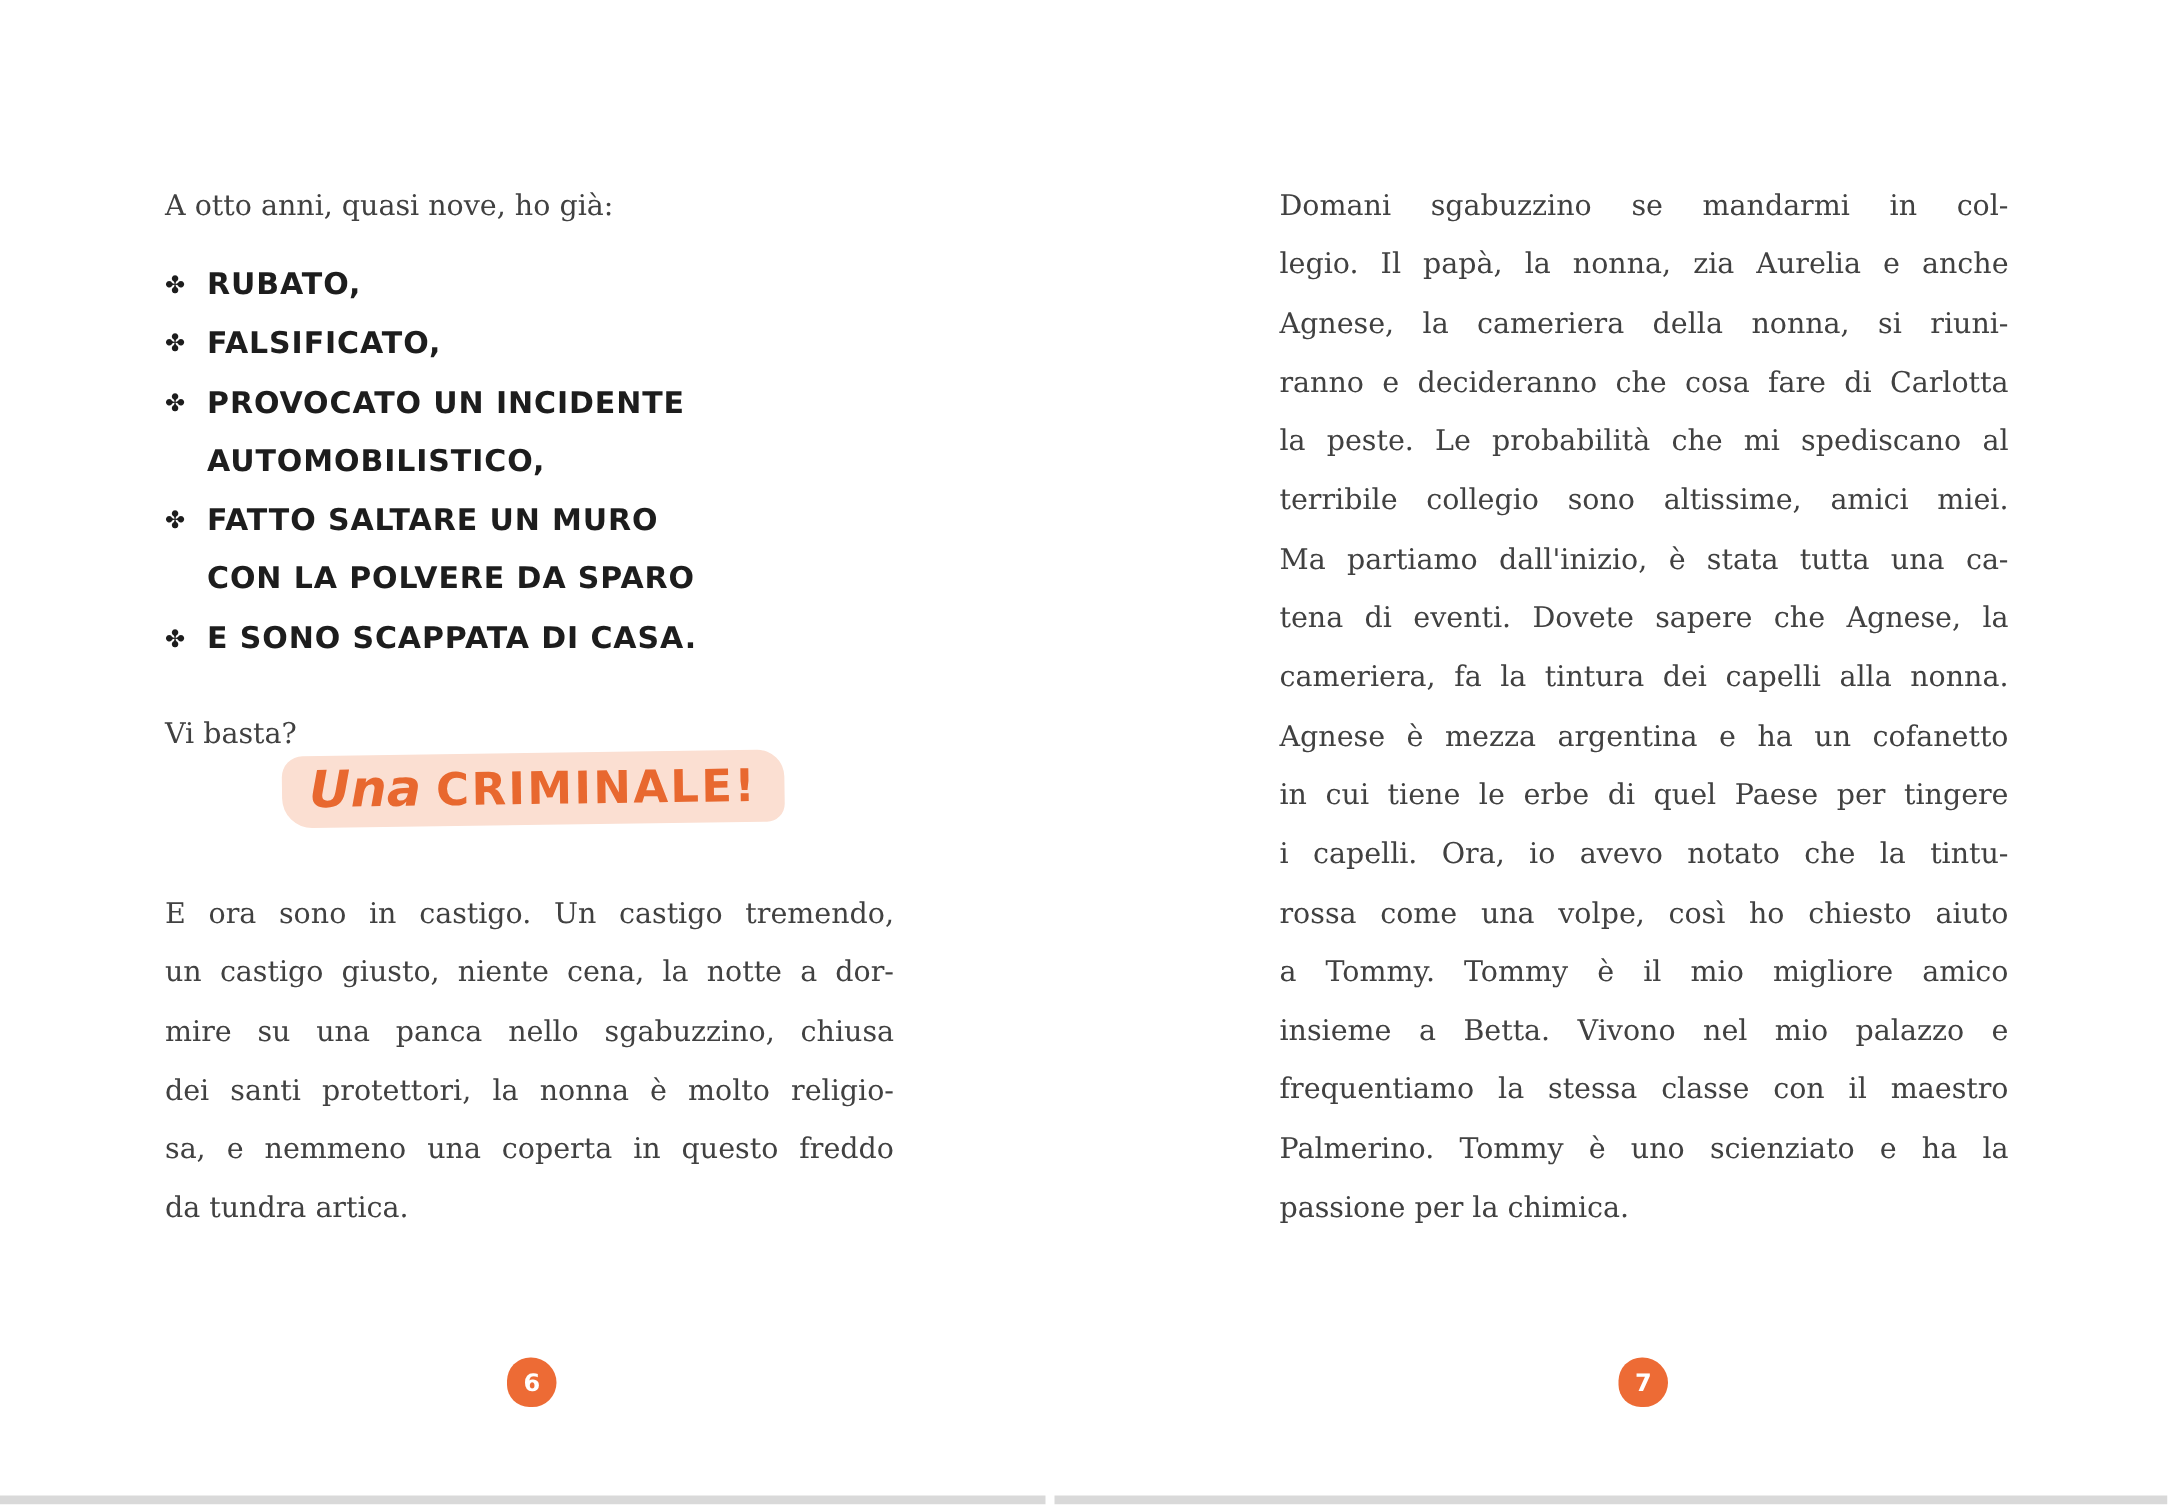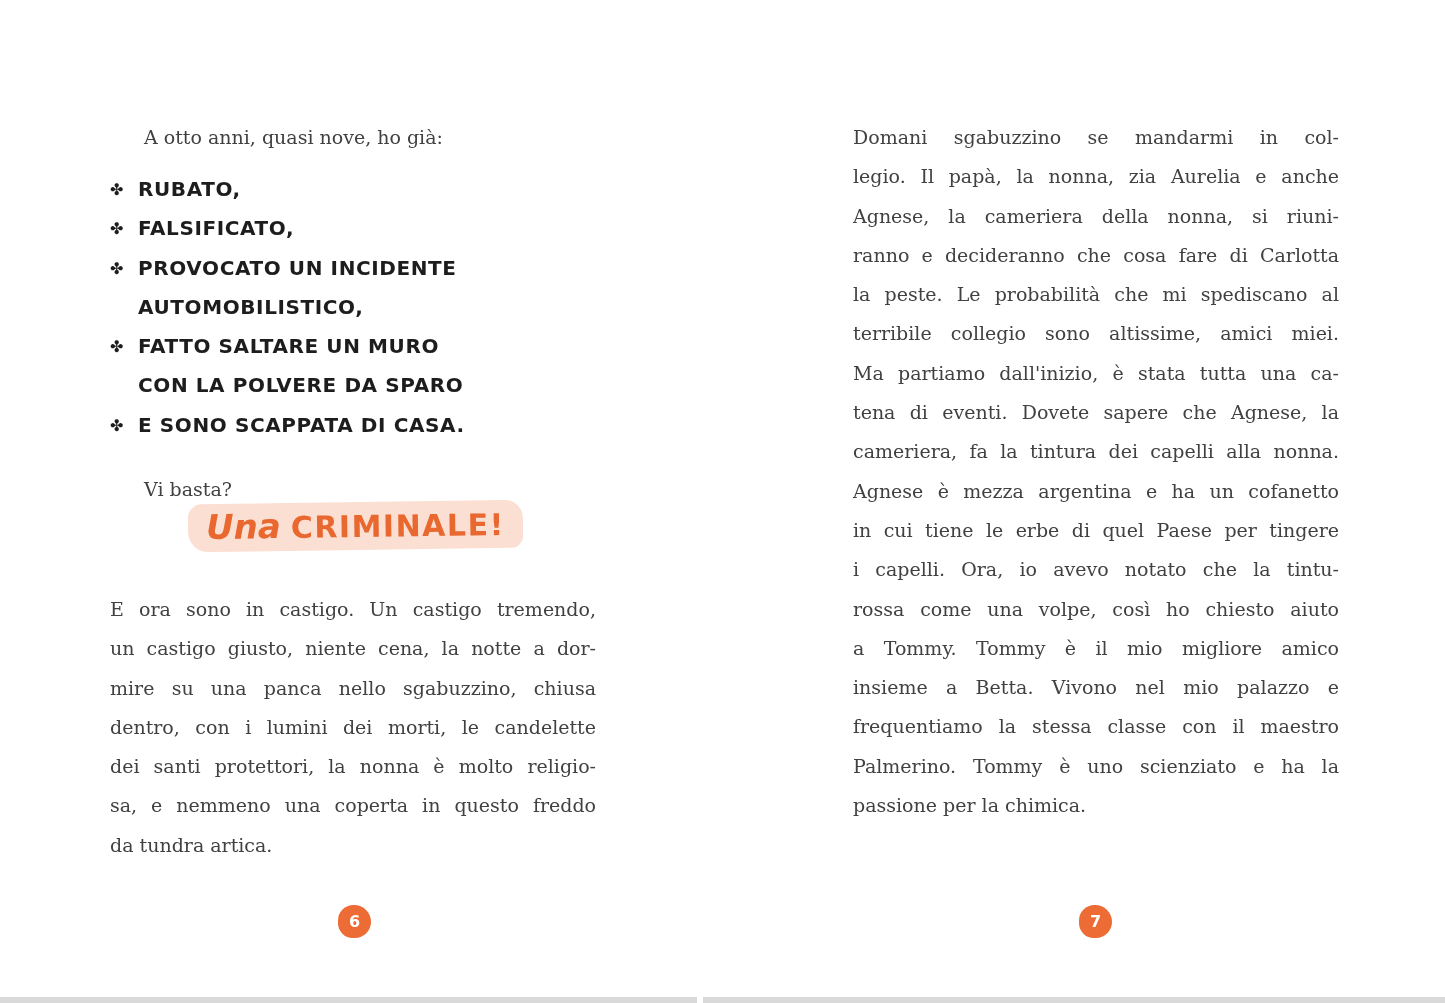--- a/index.html
+++ b/index.html
@@ -21,21 +21,20 @@
     text-align: justify;
     text-align-last: justify;
     white-space: nowrap;
   }
   .serif-line.last { text-align-last: left; white-space: normal; }
   .plain-serif {
     font-size: 19px;
     color: #414141;
     line-height: 39px;
     text-align: left;
-    margin-left: 34px;
   }
 
   
   .crime-list { position: absolute; left: 110px; top: 170px; width: 486px; }
   .list-item { display: flex; align-items: flex-start; }
   .bullet {
     width: 28px;
     font-family: "DejaVu Sans", sans-serif;
     font-size: 16px;
     color: #1d1d1d;
@@ -154,21 +153,20 @@
     <div class="exclaim-wrap">
       <span class="exclaim-highlight">
         <span class="exclaim-prefix">Una</span><span class="exclaim-word">CRIMINALE!</span>
       </span>
     </div>
 
     <div class="page-col" style="left:110px; top:590px;">
       <div class="serif-line">E ora sono in castigo. Un castigo tremendo,</div>
       <div class="serif-line">un castigo giusto, niente cena, la notte a dor-</div>
       <div class="serif-line">mire su una panca nello sgabuzzino, chiusa</div>
-      <div class="serif-line">dentro, con i lumini dei morti, le candelette</div>
       <div class="serif-line">dei santi protettori, la nonna è molto religio-</div>
       <div class="serif-line">sa, e nemmeno una coperta in questo freddo</div>
       <div class="serif-line last">da tundra artica.</div>
     </div>
 
     <div class="page-badge badge-left">
       <span>6</span>
     </div>
 
   </div>

